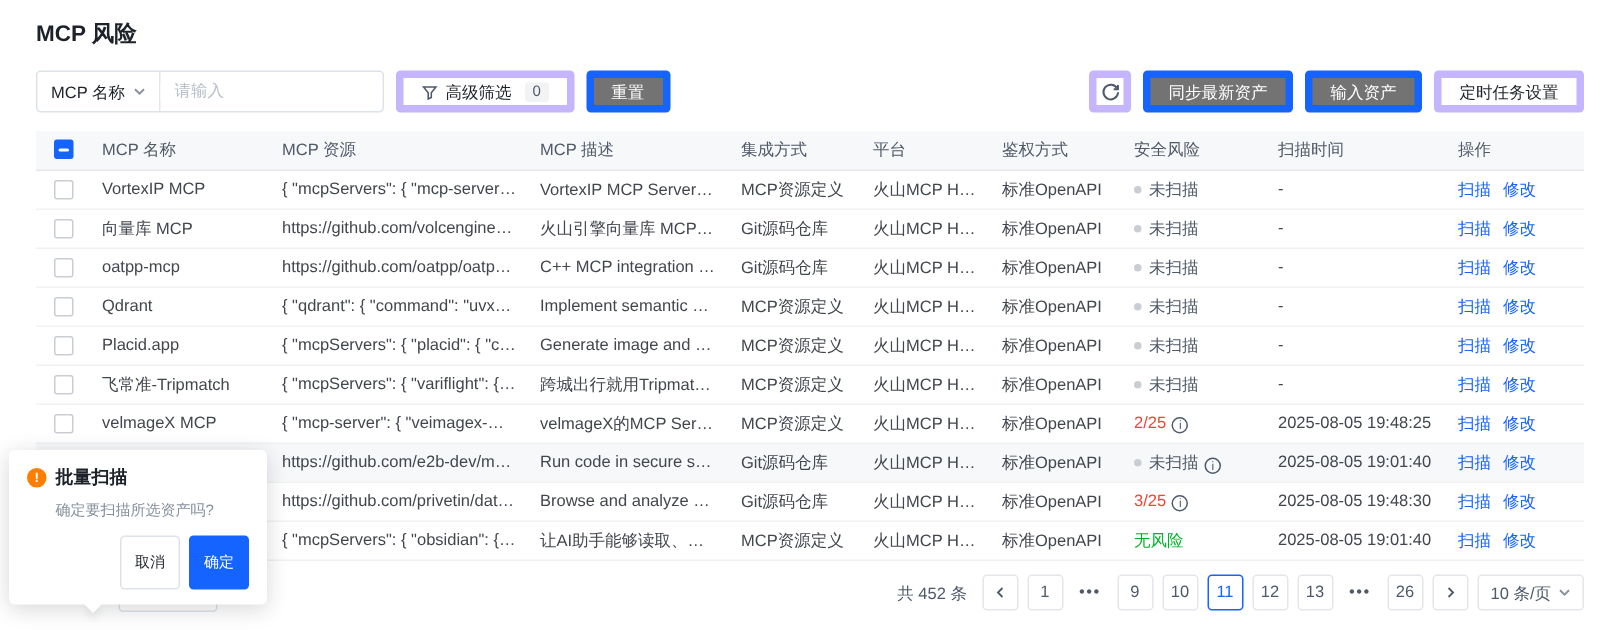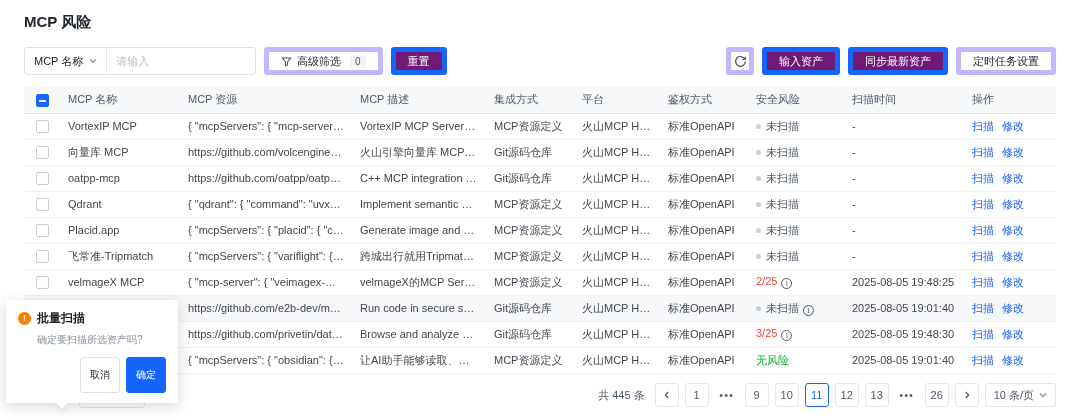--- a/index.html
+++ b/index.html
@@ -11,21 +11,21 @@
   .page-title { font-size:15px; font-weight:bold; padding:13px 24px 0; color:#1d2129; }
 
   
   .toolbar { display:flex; justify-content:space-between; align-items:center; padding:15px 24px 0; }
   .t-left, .t-right { display:flex; align-items:center; gap:8px; }
   .combo { display:flex; align-items:center; height:28px; width:232px; border:1px solid #dde2e9; border-radius:3px; background:#fff; overflow:hidden; }
   .combo-select { display:flex; align-items:center; gap:6px; height:100%; padding:0 9px; border-right:1px solid #e5e6eb; font-size:11px; color:#1d2129; cursor:pointer; white-space:nowrap; }
   .combo-input { flex:1; min-width:0; border:none; outline:none; padding:0 9px; font-size:11px; color:#1d2129; }
   .combo-input::placeholder { color:#b8bfca; }
   .btn { height:28px; display:inline-flex; align-items:center; gap:5px; padding:0 12px; font-size:11px; border-radius:3px; border:5px solid #c4b5fd; background:#fff; color:#1d2129; cursor:pointer; white-space:nowrap; }
-  .btn-primary { background:#701a75; border-color:#1664ff; color:#fff; }
+  .btn-primary { background:#737373; border-color:#1664ff; color:#fff; }
   .btn-icon { width:28px; padding:0; justify-content:center; }
   .count-badge { background:#f2f3f5; color:#4e5969; border-radius:2px; font-size:10px; padding:1px 5px; margin-left:4px; }
 
   
   .table { width:1032px; margin:12px 24px 0; border-collapse:collapse; table-layout:fixed; }
   .table th { height:26px; background:#f7f8fa; color:#4e5969; font-weight:normal; font-size:11px; text-align:left; padding:0 8px; border-bottom:1px solid #e5e6eb; white-space:nowrap; overflow:hidden; }
   .table td { height:26px; font-size:11px; color:#42464e; padding:0 8px; border-bottom:1px solid #f0f1f3; white-space:nowrap; overflow:hidden; text-overflow:ellipsis; }
   .col-cb { text-align:center !important; padding:0 !important; }
   .cell-resource { font-size:10px; color:#4e5969; }
   .hl { background:#f7f8fa; }
@@ -86,22 +86,22 @@
     </button>
     <button class="btn btn-primary">重置</button>
   </div>
   <div class="t-right">
     <button class="btn btn-icon">
       <svg width="13" height="13" viewBox="0 0 16 16">
           <path d="M13.4 5.2A6 6 0 1 0 14 8" fill="none" stroke="#4e5969" stroke-width="1.6"></path>
           <path d="M13.9 2v3.5h-3.5" fill="none" stroke="#4e5969" stroke-width="1.6"></path>
         </svg>
     </button>
+    <button class="btn btn-primary">同步最新资产</button>
     <button class="btn btn-primary">输入资产</button>
-    <button class="btn btn-primary">同步最新资产</button>
     <button class="btn">定时任务设置</button>
   </div>
 </div>
 
 <table class="table">
   <colgroup>
     <col style="width:36px">
       <col style="width:120px">
       <col style="width:172px">
       <col style="width:134px">
@@ -261,21 +261,21 @@
     <button class="pc-btn primary">确定</button>
   </div>
 </div>
 
 <div class="footer">
   <div class="f-left">
     <span>已选 1 条</span>
     <button class="batch-btn">批量扫描</button>
   </div>
   <div class="pager">
-    <span style="margin-right:4px;">共 445 条</span>
+    <span style="margin-right:4px;">共 452 条</span>
     <div class="pg">
       <svg width="8" height="8" viewBox="0 0 8 8">
           <path d="M5.3 1L2.3 4l3 3" stroke="#4e5969" fill="none" stroke-width="1.2"></path>
         </svg>
     </div>
     <span style="display:flex; gap:6px;">
         <div class="pg">1</div>
         <div class="pg ellipsis">•••</div>
         <div class="pg">9</div>
         <div class="pg">10</div>

